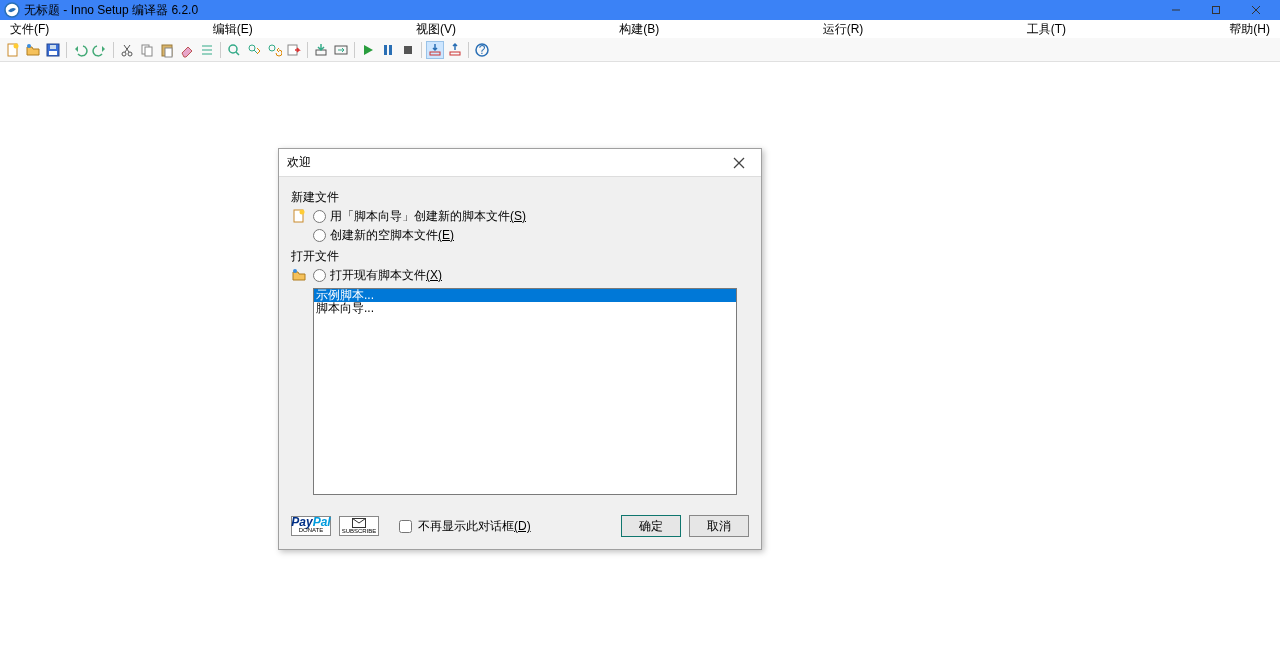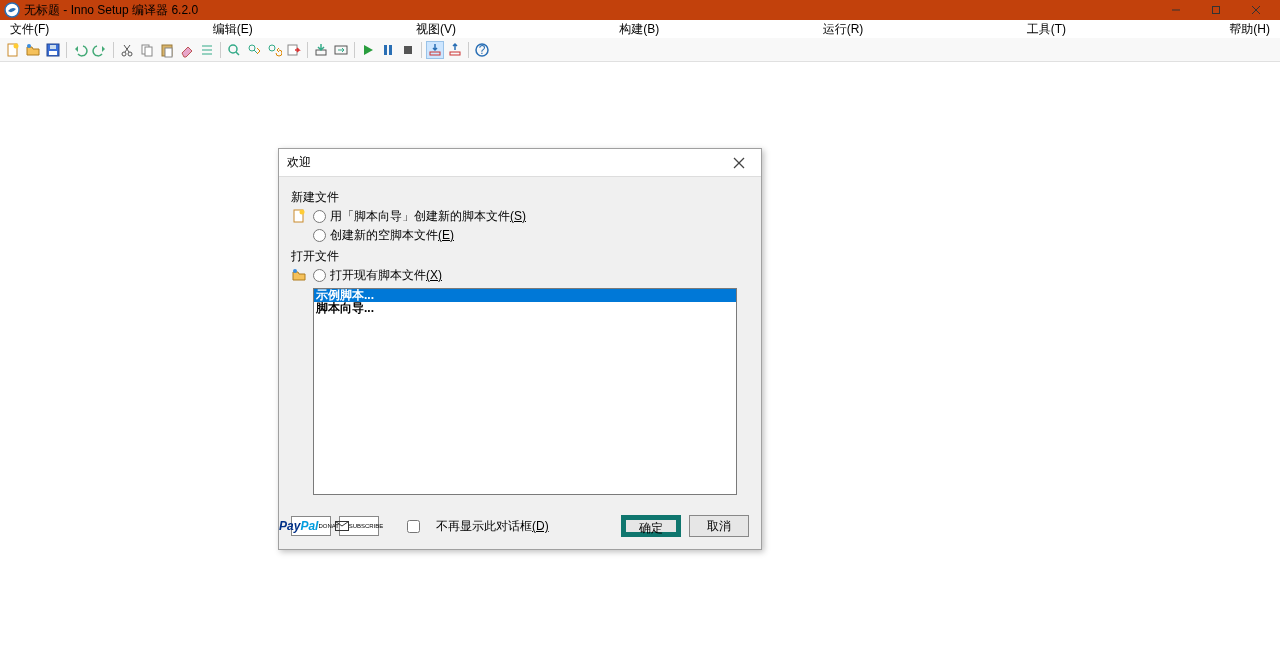--- a/index.html
+++ b/index.html
@@ -1,19 +1,19 @@
 <!DOCTYPE html>
 <html><head>
 <meta charset="utf-8">
 <style>
 * { margin: 0; padding: 0; box-sizing: border-box; font-family: "Microsoft YaHei", "Segoe UI", sans-serif; font-size: 12px; }
 body { background: #fff; width: 1280px; height: 652px; overflow: hidden; position: relative; }
 
 
-.titlebar { display: flex; align-items: center; height: 20px; padding: 0 4px; background: #c2410c; }
+.titlebar { display: flex; align-items: center; height: 20px; padding: 0 4px; background: #3b82f6; }
 .titlebar .app-icon { width: 16px; height: 16px; margin-right: 4px; }
 .titlebar .title-text { color: #000; font-size: 12px; }
 .titlebar .win-controls { margin-left: auto; display: flex; }
 .titlebar .win-controls .ctrl { width: 40px; height: 20px; display: flex; align-items: center; justify-content: center; color: #333; }
 
 
 .menubar { display: flex; align-items: center; height: 18px; padding: 0 4px; background: #fff; color: #000; justify-content: space-between; }
 .menubar .menu-item { padding: 0 6px; cursor: default; }
 
 
@@ -31,33 +31,33 @@
 .dialog-body { padding: 8px 12px 12px 12px; }
 .section-label { font-size: 12px; color: #000; margin: 4px 0 2px 0; }
 .section-row { display: flex; align-items: flex-start; margin-bottom: 4px; }
 .section-row .row-icon { width: 16px; height: 16px; margin-right: 6px; margin-top: 0; flex-shrink: 0; }
 .section-row .options { display: flex; flex-direction: column; gap: 2px; }
 .option { display: flex; align-items: center; gap: 4px; }
 .option input[type=radio] { margin: 0; }
 .option label { font-size: 12px; }
 .option label .underline { text-decoration: underline; }
 
-.file-list { margin-left: 22px; margin-top: 4px; border: 1px solid #7a7a7a; background: #fff; width: 424px; height: 207px; overflow: auto; font-weight: bold; }
+.file-list { margin-left: 22px; margin-top: 4px; border: 1px solid #7a7a7a; background: #fff; width: 424px; height: 207px; overflow: auto; }
 .file-list .list-item { padding: 0 2px; font-size: 12px; line-height: 13px; height: 13px; overflow: hidden; }
 .file-list .list-item.selected { background: #0078d7; color: #fff; }
 
 .dialog-footer { display: flex; align-items: center; padding: 8px 12px 12px 12px; gap: 8px; }
-.footer-badge { border: 1px solid #888; background: #fff; padding: 2px 4px; display: flex; flex-direction: row; align-items: center; justify-content: center; font-size: 9px; width: 40px; height: 20px; }
+.footer-badge { border: 1px solid #888; background: #fff; padding: 2px 4px; display: flex; flex-direction: column; align-items: center; justify-content: center; font-size: 9px; width: 40px; height: 20px; }
 .footer-badge .top { font-weight: bold; font-style: italic; font-size: 10px; line-height: 9px; }
 .footer-badge .bottom { font-size: 6px; line-height: 7px; letter-spacing: 0; }
-.footer-checkbox { display: flex; align-items: center; gap: 16px; margin-left: 20px; }
+.footer-checkbox { display: flex; align-items: center; gap: 6px; margin-left: 12px; }
 .footer-checkbox label .underline { text-decoration: underline; }
 .footer-spacer { flex: 1; }
 .dlg-btn { width: 60px; height: 22px; border: 1px solid #888; background: #e6e6e6; font-size: 12px; cursor: pointer; }
-.dlg-btn.primary { border: 5px solid #0f766e; }
+.dlg-btn.primary { border: 1px solid #0f766e; }
 
 
 svg { display: block; }
 </style>
 </head>
 <body>
 
 <div class="titlebar">
   <span class="app-icon">
     <svg width="16" height="16" viewBox="0 0 16 16">

